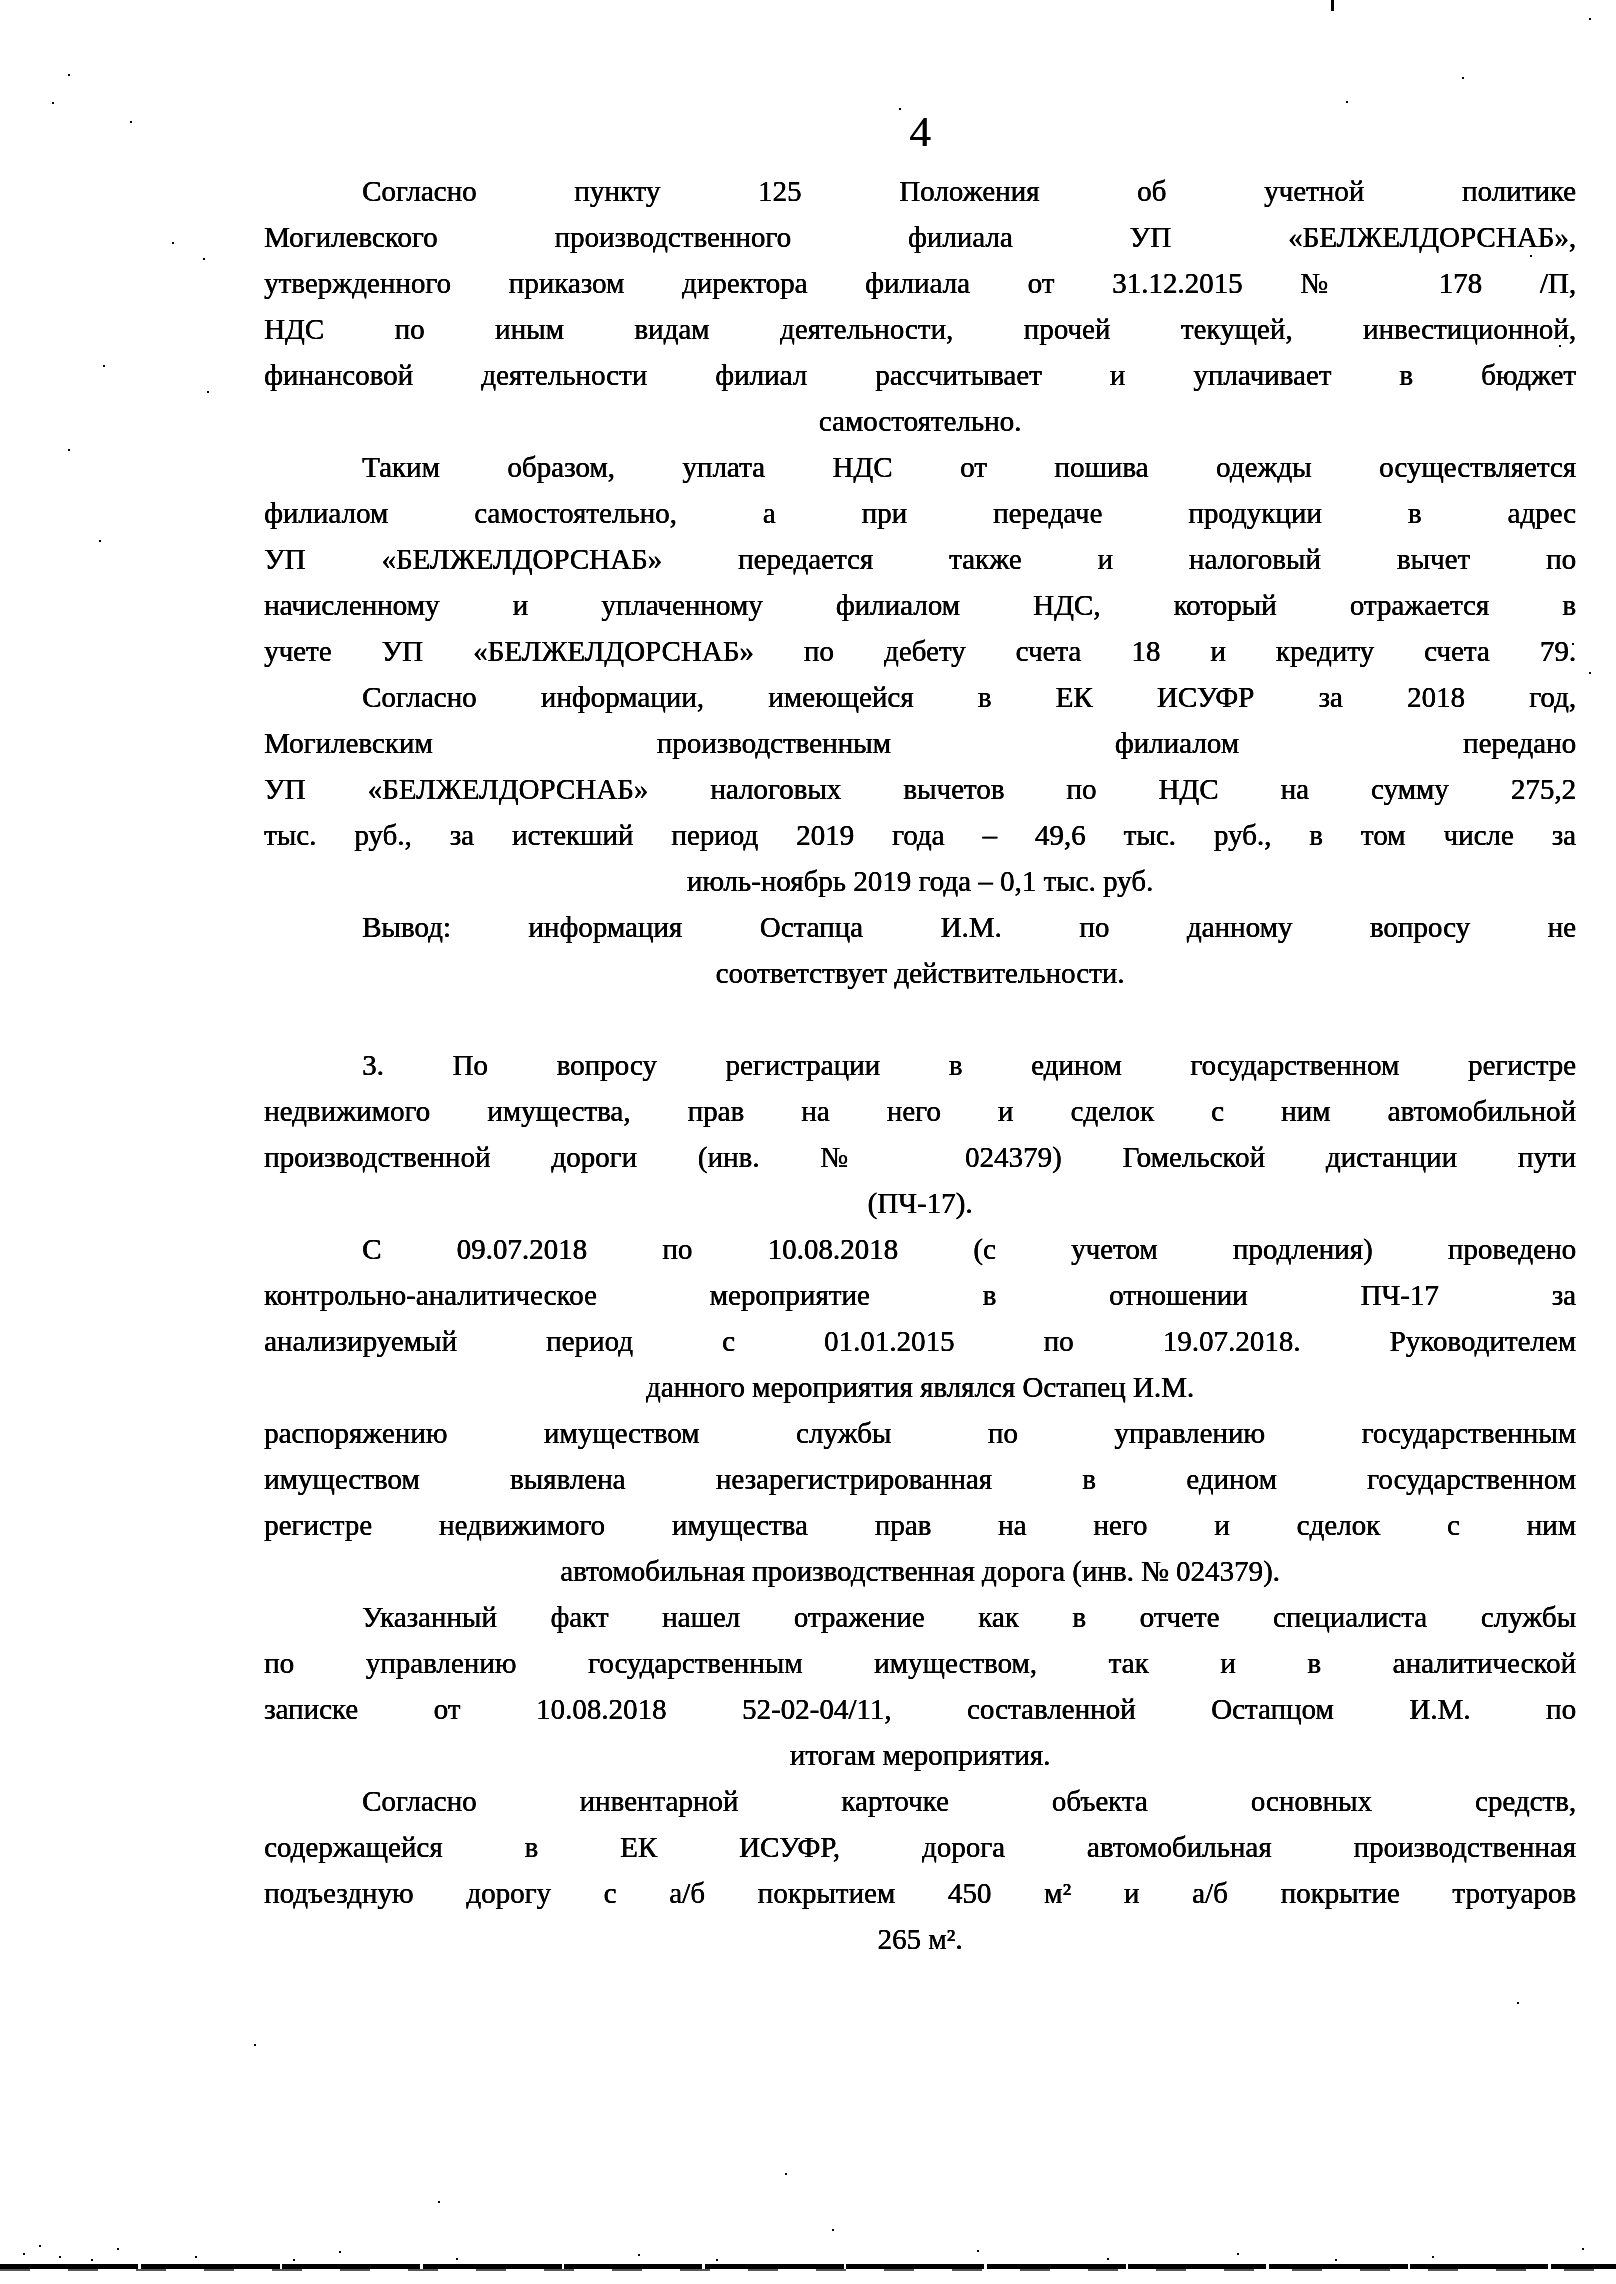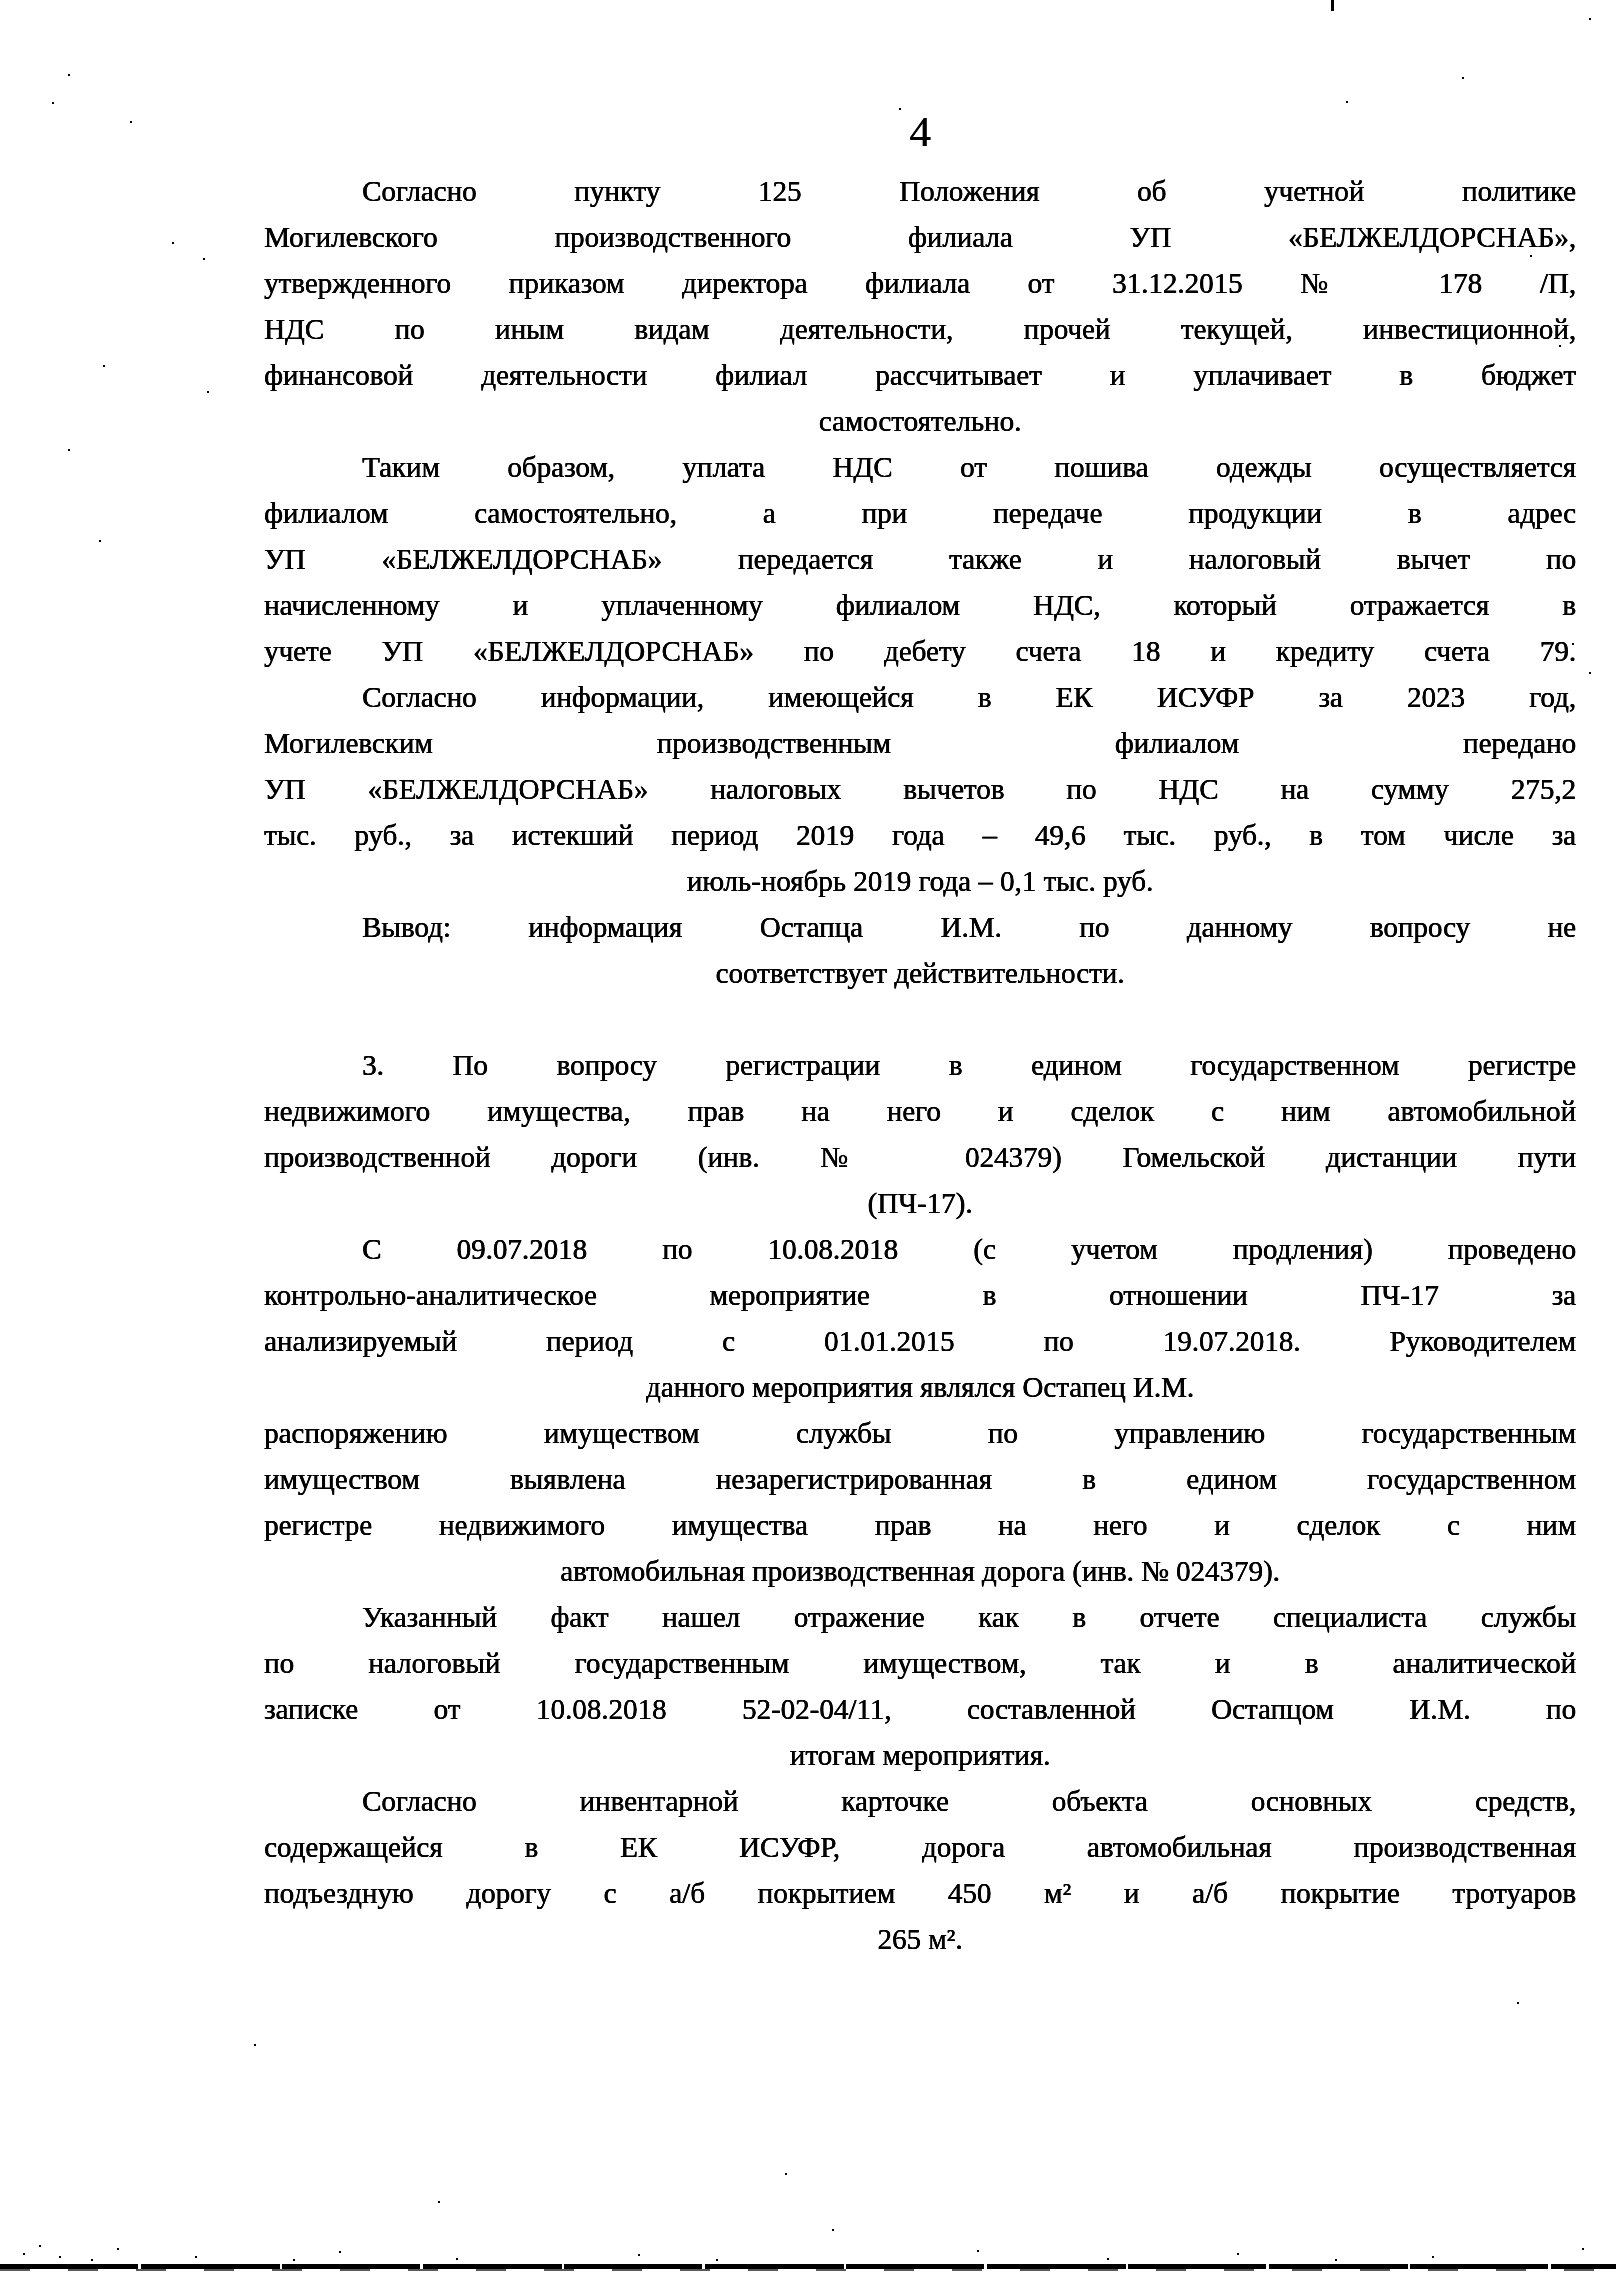--- a/index.html
+++ b/index.html
@@ -116,42 +116,42 @@
       <div class="line">Могилевского производственного филиала УП «БЕЛЖЕЛДОРСНАБ»,</div>
       <div class="line">утвержденного приказом директора филиала от 31.12.2015 № 178 /П,</div>
       <div class="line">НДС по иным видам деятельности, прочей текущей, инвестиционной,</div>
       <div class="line">финансовой деятельности филиал рассчитывает и уплачивает в бюджет</div>
       <div class="line last">самостоятельно.</div>
       <div class="line indent">Таким образом, уплата НДС от пошива одежды осуществляется</div>
       <div class="line">филиалом самостоятельно, а при передаче продукции в адрес</div>
       <div class="line">УП «БЕЛЖЕЛДОРСНАБ» передается также и налоговый вычет по</div>
       <div class="line">начисленному и уплаченному филиалом НДС, который отражается в</div>
       <div class="line">учете УП «БЕЛЖЕЛДОРСНАБ» по дебету счета 18 и кредиту счета 79.</div>
-      <div class="line indent">Согласно информации, имеющейся в ЕК ИСУФР за 2023 год,</div>
+      <div class="line indent">Согласно информации, имеющейся в ЕК ИСУФР за 2018 год,</div>
       <div class="line">Могилевским производственным филиалом передано</div>
       <div class="line">УП «БЕЛЖЕЛДОРСНАБ» налоговых вычетов по НДС на сумму 275,2</div>
       <div class="line">тыс. руб., за истекший период 2019 года – 49,6 тыс. руб., в том числе за</div>
       <div class="line last">июль-ноябрь 2019 года – 0,1 тыс. руб.</div>
       <div class="line indent">Вывод: информация Остапца И.М. по данному вопросу не</div>
       <div class="line last">соответствует действительности.</div>
       <div class="section-gap"></div>
       <div class="line indent">3. По вопросу регистрации в едином государственном регистре</div>
       <div class="line">недвижимого имущества, прав на него и сделок с ним автомобильной</div>
       <div class="line">производственной дороги (инв. № 024379) Гомельской дистанции пути</div>
       <div class="line last">(ПЧ-17).</div>
       <div class="line indent">С 09.07.2018 по 10.08.2018 (с учетом продления) проведено</div>
       <div class="line">контрольно-аналитическое мероприятие в отношении ПЧ-17 за</div>
       <div class="line">анализируемый период с 01.01.2015 по 19.07.2018. Руководителем</div>
       <div class="line last">данного мероприятия являлся Остапец И.М.</div>
       <div class="line">распоряжению имуществом службы по управлению государственным</div>
       <div class="line">имуществом выявлена незарегистрированная в едином государственном</div>
       <div class="line">регистре недвижимого имущества прав на него и сделок с ним</div>
       <div class="line last">автомобильная производственная дорога (инв. № 024379).</div>
       <div class="line indent">Указанный факт нашел отражение как в отчете специалиста службы</div>
-      <div class="line">по налоговый государственным имуществом, так и в аналитической</div>
+      <div class="line">по управлению государственным имуществом, так и в аналитической</div>
       <div class="line">записке от 10.08.2018 52-02-04/11, составленной Остапцом И.М. по</div>
       <div class="line last">итогам мероприятия.</div>
       <div class="line indent">Согласно инвентарной карточке объекта основных средств,</div>
       <div class="line">содержащейся в ЕК ИСУФР, дорога автомобильная производственная</div>
       <div class="line">подъездную дорогу с а/б покрытием 450 м² и а/б покрытие тротуаров</div>
       <div class="line last">265 м².</div>
     </div>
 
   <div class="top-tick"></div>
   <div class="speckles"></div>

